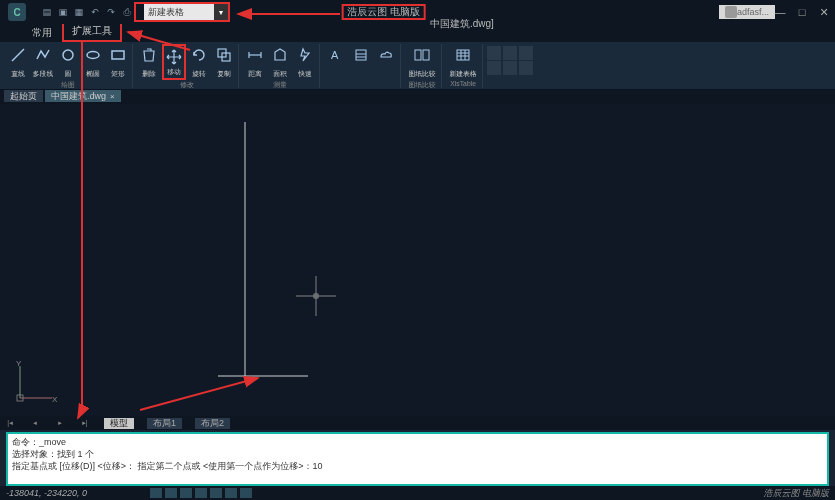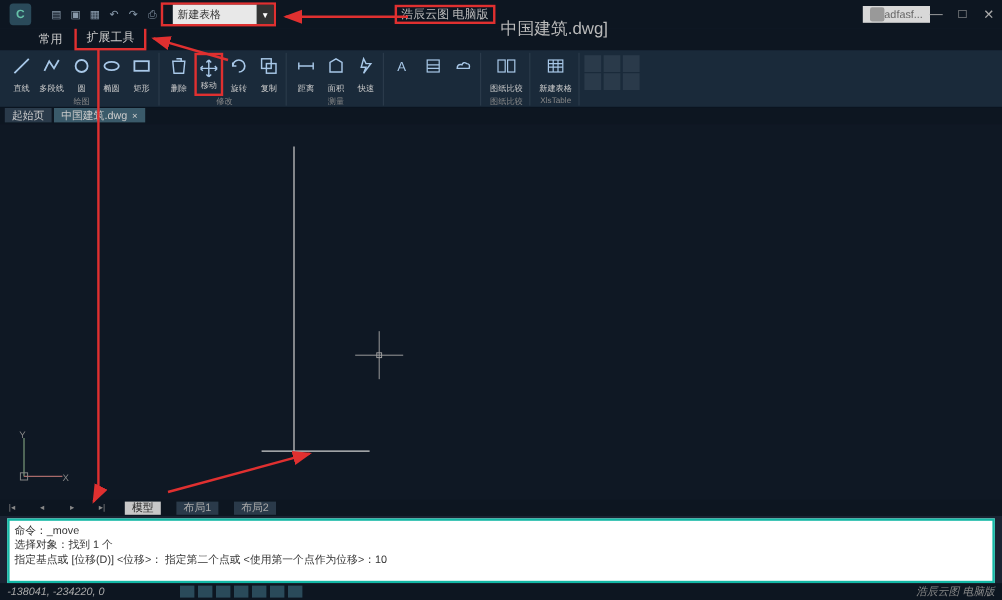--- a/index.html
+++ b/index.html
@@ -9,21 +9,21 @@
 .title-bar { height: 24px; background: #0d1621; display: flex; align-items: center; padding: 0 8px; position: relative; }
 .logo-area { width: 18px; height: 18px; background: #2a4a5a; border-radius: 3px; display: flex; align-items: center; justify-content: center; margin-right: 6px; }
 .logo-text { color: #66c2a9; font-size: 10px; font-weight: bold; }
 .qat { display: flex; align-items: center; gap: 2px; margin-left: 8px; }
 .qat-icon { width: 14px; height: 14px; display: flex; align-items: center; justify-content: center; color: #8899aa; font-size: 9px; cursor: pointer; }
 .search-box { height: 16px; background: #e8e8e8; width: 70px; margin-left: 8px; display: flex; align-items: center; padding: 0 4px; font-size: 9px; color: #333; }
 .search-wrap { display: flex; align-items: center; border: 2px solid #e03030; padding: 0; }
 .search-arrow-btn { width: 14px; height: 16px; background: #333; color: #fff; font-size: 8px; display: flex; align-items: center; justify-content: center; }
 .title-center { position: absolute; left: 50%; transform: translateX(-50%); display: flex; align-items: center; gap: 4px; }
 .title-badge { border: 2px solid #e03030; padding: 0 4px; height: 16px; display: flex; align-items: center; color: #bbb; font-size: 10px; }
-.title-file { color: #bbb; font-size: 14px; margin-top: 24px; }
+.title-file { color: #bbb; font-size: 10px; margin-top: 24px; }
 .win-user { position: absolute; right: 60px; display: flex; align-items: center; gap: 0; background: #d8d8d8; padding: 1px 6px; }
 .win-user span { font-size: 9px; color: #666; }
 .win-avatar { width: 12px; height: 12px; background: #999; border-radius: 2px; }
 .win-controls { position: absolute; right: 4px; display: flex; gap: 8px; }
 .win-btn { width: 14px; height: 14px; color: #aaa; font-size: 11px; cursor: pointer; display: flex; align-items: center; justify-content: center; }
 
 
 .tab-row { height: 18px; background: #0d1621; display: flex; align-items: flex-end; padding-left: 24px; gap: 2px; }
 .app-tab { padding: 2px 8px; font-size: 10px; color: #ccc; cursor: pointer; }
 .app-tab.highlight { border: 2px solid #e03030; }

